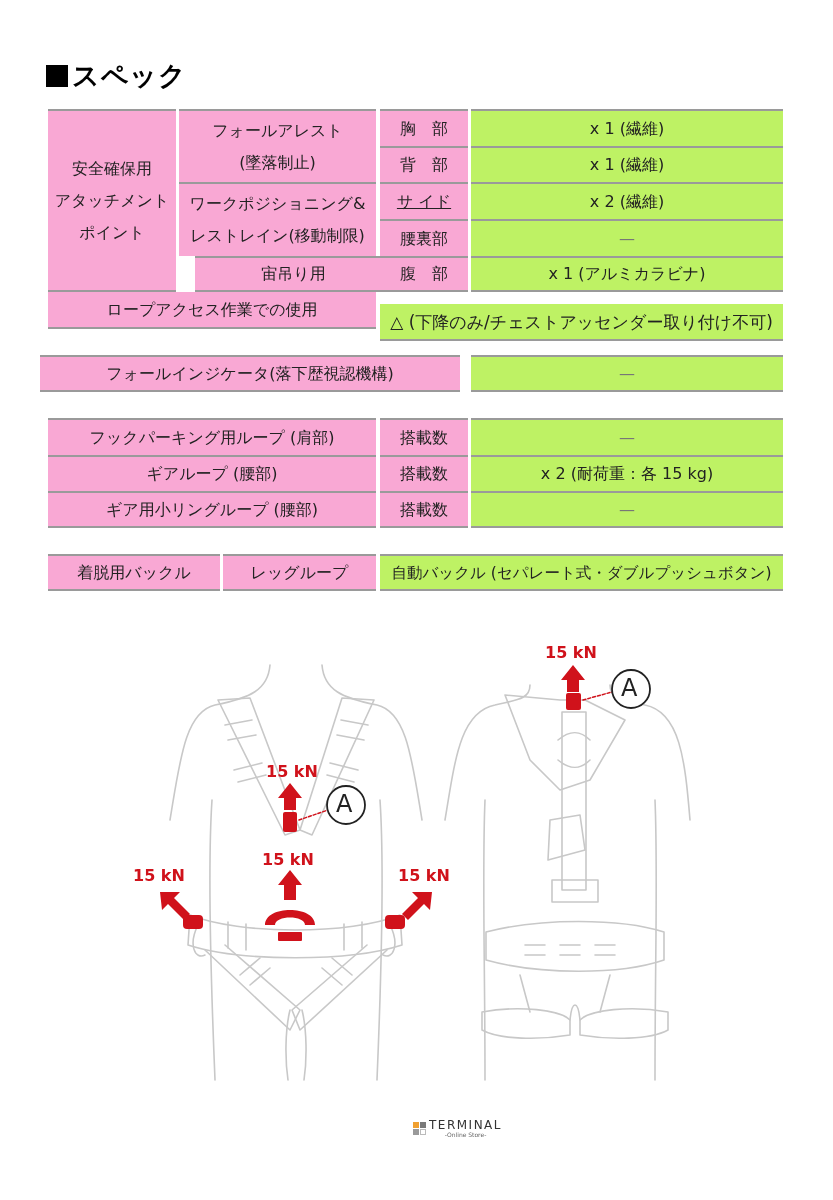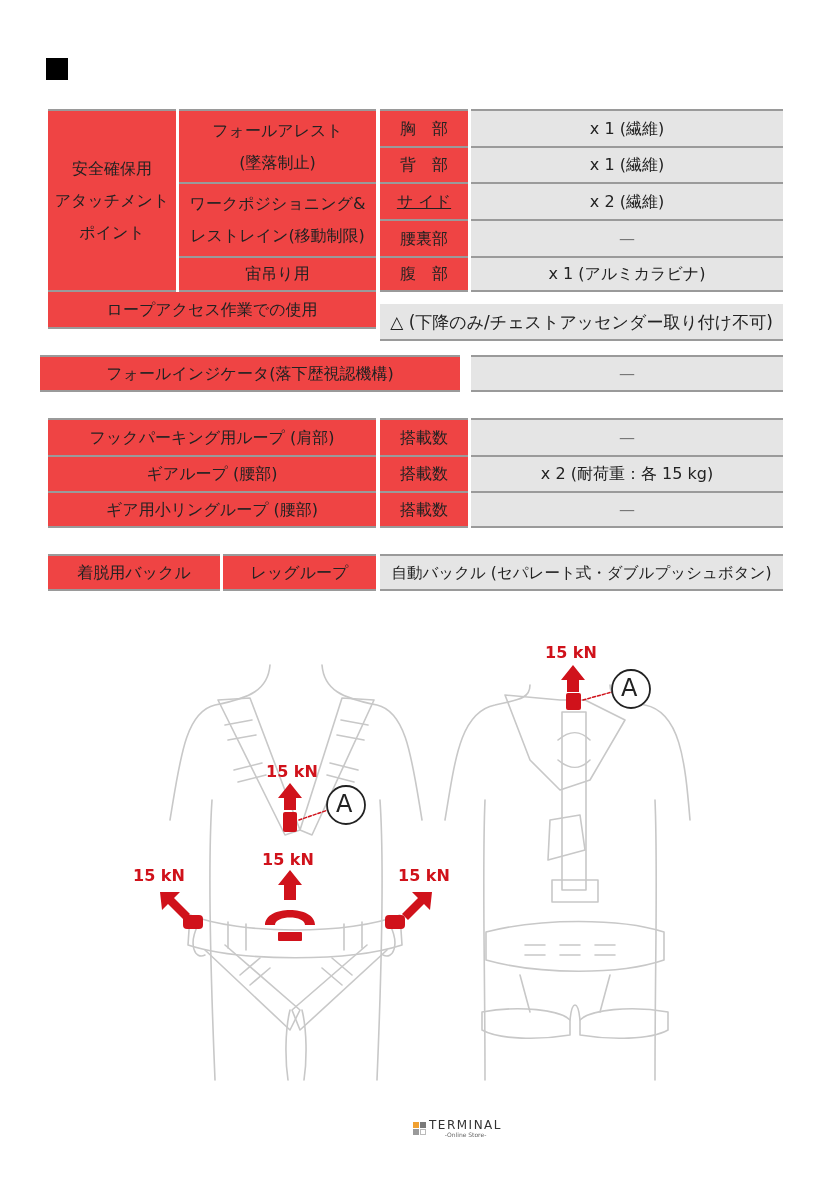--- a/index.html
+++ b/index.html
@@ -5,35 +5,36 @@
   html, body { margin:0; padding:0; background:#ffffff; }
   body { width:833px; height:1200px; position:relative; overflow:hidden;
          font-family:"DejaVu Sans", "Liberation Sans", sans-serif; color:#222; }
   .title { position:absolute; left:46px; top:58px; font-size:27px; font-weight:bold;
            color:#000; letter-spacing:1px; display:flex; align-items:center; }
   .title .sq { display:inline-block; width:22px; height:22px; background:#000; margin-right:4px; }
   .cell { position:absolute; box-sizing:border-box; display:flex; align-items:center; justify-content:center;
           text-align:center; font-size:16px; line-height:24px; color:#222;
           border-top:2px solid #9a9a9a; }
   .cell.b { border-bottom:2px solid #9a9a9a; }
-  .g { background:#ef4444; }
-  .w { background:#e5e5e5; }
+  .g { background:#f9a8d4; }
+  .w { background:#bef264; }
   .illus { position:absolute; left:0; top:620px; width:833px; height:470px; }
   .logo { position:absolute; left:367px; top:1119px; display:flex; align-items:center;padding-left:46px; }
   .logo .sqs { display:grid; grid-template-columns:6px 6px; grid-gap:1px; margin-right:3px; }
   .logo .sqs span { width:6px; height:6px; display:block; }
   .logo .txt { display:flex; flex-direction:column; line-height:1; }
   .logo .main { font-size:12px; letter-spacing:1.5px; color:#333; font-family:"DejaVu Sans", sans-serif; }
   .logo .sub { font-size:6px; color:#666; text-align:center; margin-top:1px; }
 </style>
 </head>
 <body>
 
 <div class="title">
   <span class="sq"></span>
+  <span>スペック</span>
 </div>
 
 <div>
 
   <div class="cell g b" style="left:48px;top:109px;width:128px;height:183px;white-space:pre-line;line-height:32px;">安全確保用
 アタッチメント
 ポイント</div>
 
   <div class="cell g" style="left:179px;top:109px;width:197px;height:73px;white-space:pre-line;line-height:32px;">フォールアレスト
 (墜落制止)</div>
@@ -42,21 +43,21 @@
   <div class="cell g" style="left:380px;top:146px;width:88px;height:36px;">背　部</div>
   <div class="cell w" style="left:471px;top:146px;width:312px;height:36px;">x 1 (繊維)</div>
 
   <div class="cell g" style="left:179px;top:182px;width:197px;height:74px;white-space:pre-line;line-height:32px;">ワークポジショニング&amp;
 レストレイン(移動制限)</div>
   <div class="cell g" style="left:380px;top:182px;width:88px;height:37px;text-decoration:underline;">サ イド</div>
   <div class="cell w" style="left:471px;top:182px;width:312px;height:37px;">x 2 (繊維)</div>
   <div class="cell g" style="left:380px;top:219px;width:88px;height:37px;">腰裏部</div>
   <div class="cell w" style="left:471px;top:219px;width:312px;height:37px;color:#777;">—</div>
 
-  <div class="cell g b" style="left:179px;top:256px;width:197px;height:36px;">宙吊り用</div>
+  <div class="cell g b" style="left:195px;top:256px;width:197px;height:36px;">宙吊り用</div>
   <div class="cell g b" style="left:380px;top:256px;width:88px;height:36px;">腹　部</div>
   <div class="cell w b" style="left:471px;top:256px;width:312px;height:36px;">x 1 (アルミカラビナ)</div>
 
   <div class="cell g b" style="left:48px;top:292px;width:328px;height:37px;border-top:none;">ロープアクセス作業での使用</div>
   <div class="cell w b" style="left:380px;top:304px;width:403px;height:37px;border-top:none;font-size:17px;">△ (下降のみ/チェストアッセンダー取り付け不可)</div>
 
   <div class="cell g b" style="left:40px;top:355px;width:420px;height:37px;">フォールインジケータ(落下歴視認機構)</div>
   <div class="cell w b" style="left:471px;top:355px;width:312px;height:37px;color:#777;">—</div>
 
   <div class="cell g" style="left:48px;top:418px;width:328px;height:37px;">フックパーキング用ループ (肩部)</div>

